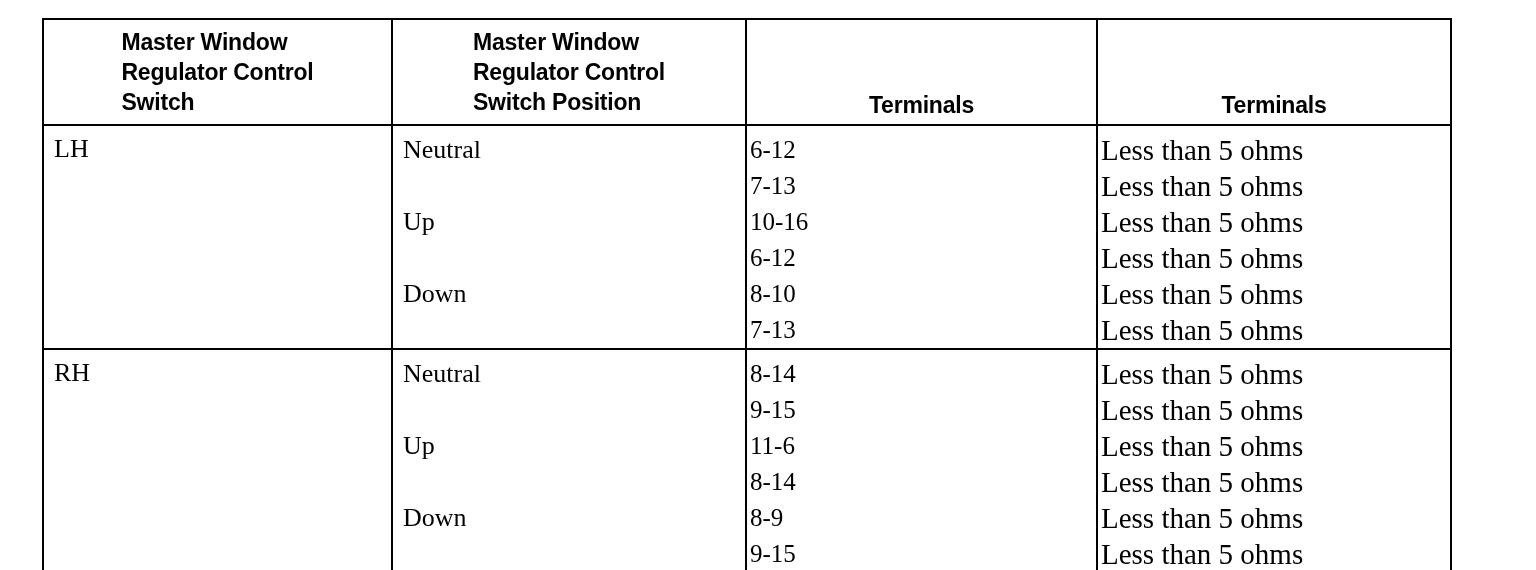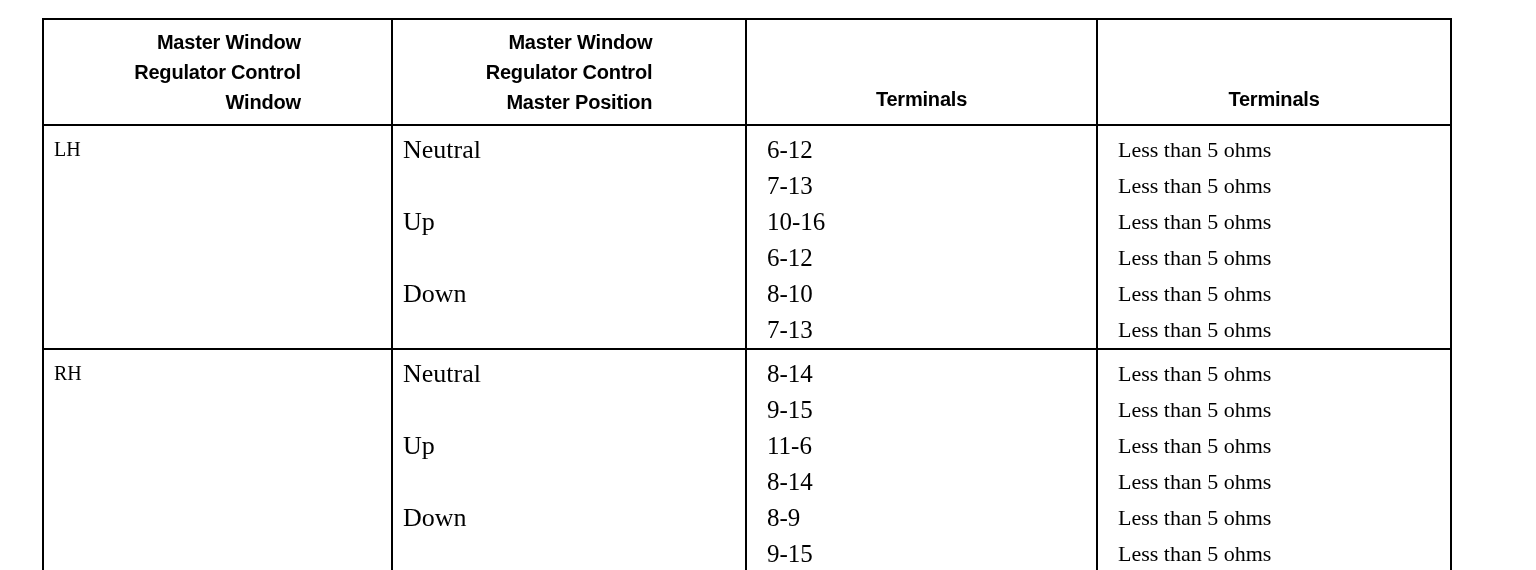--- a/index.html
+++ b/index.html
@@ -45,77 +45,77 @@
   .col-switch    { width: 349px; }
   .col-position  { width: 354px; }
   .col-terminals { width: 351px; }
   .col-resistance{ width: 354px; }
 
   
   .head-cell {
     height: 104px;
     font-family: "Liberation Sans", sans-serif;
     font-weight: bold;
-    font-size: 20px;
+    font-size: 23px;
     line-height: 30px;
-    text-align: right;
+    text-align: left;
     letter-spacing: -0.2px;
   }
   .head-inner {
     height: 104px;
     display: flex;
     align-items: center;
     justify-content: center;
     padding: 0 6px;
     box-sizing: border-box;
   }
   .head-inner.bottom {
     align-items: flex-end;
-    padding-bottom: 10px;
+    padding-bottom: 4px;
   }
   .head-line { display: block; }
 
   
   .body-cell {
     font-family: "Liberation Serif", serif;
     font-size: 25px;
     line-height: 36px;
     vertical-align: top;
   }
 
   .switch-label {
     font-family: "Liberation Serif", serif;
-    font-size: 20px;
+    font-size: 26px;
     line-height: 36px;
     padding: 5px 0 0 10px;
   }
 
   .pos-list {
     list-style: none;
     margin: 0;
     padding: 6px 0 0 10px;
   }
   .pos-item {
     height: 72px;          
     line-height: 36px;
     font-size: 26px;
   }
 
   .val-list {
     list-style: none;
     margin: 0;
-    padding: 6px 0 0 20px;
+    padding: 6px 0 0 3px;
   }
   .val-item {
     height: 36px;
     line-height: 36px;
     font-size: 25px;
     white-space: nowrap;
   }
-  .val-list.res .val-item { font-size: 22px; }
+  .val-list.res .val-item { font-size: 29px; }
 
   .block-cell { height: 216px; }
 </style>
 </head>
 <body>
 
 <div class="page">
 
   <table class="spec-table">
     <colgroup>
@@ -126,31 +126,31 @@
     </colgroup>
 
     <thead>
       <tr>
 
         <th class="head-cell">
           <div class="head-inner">
             <div>
               <span class="head-line">Master Window</span>
               <span class="head-line">Regulator Control</span>
-              <span class="head-line">Window</span>
+              <span class="head-line">Switch</span>
             </div>
           </div>
         </th>
 
         <th class="head-cell">
           <div class="head-inner">
             <div>
               <span class="head-line">Master Window</span>
               <span class="head-line">Regulator Control</span>
-              <span class="head-line">Master Position</span>
+              <span class="head-line">Switch Position</span>
             </div>
           </div>
         </th>
 
         <th class="head-cell">
           <div class="head-inner bottom">
             <span class="head-line">Terminals</span>
           </div>
         </th>
 

